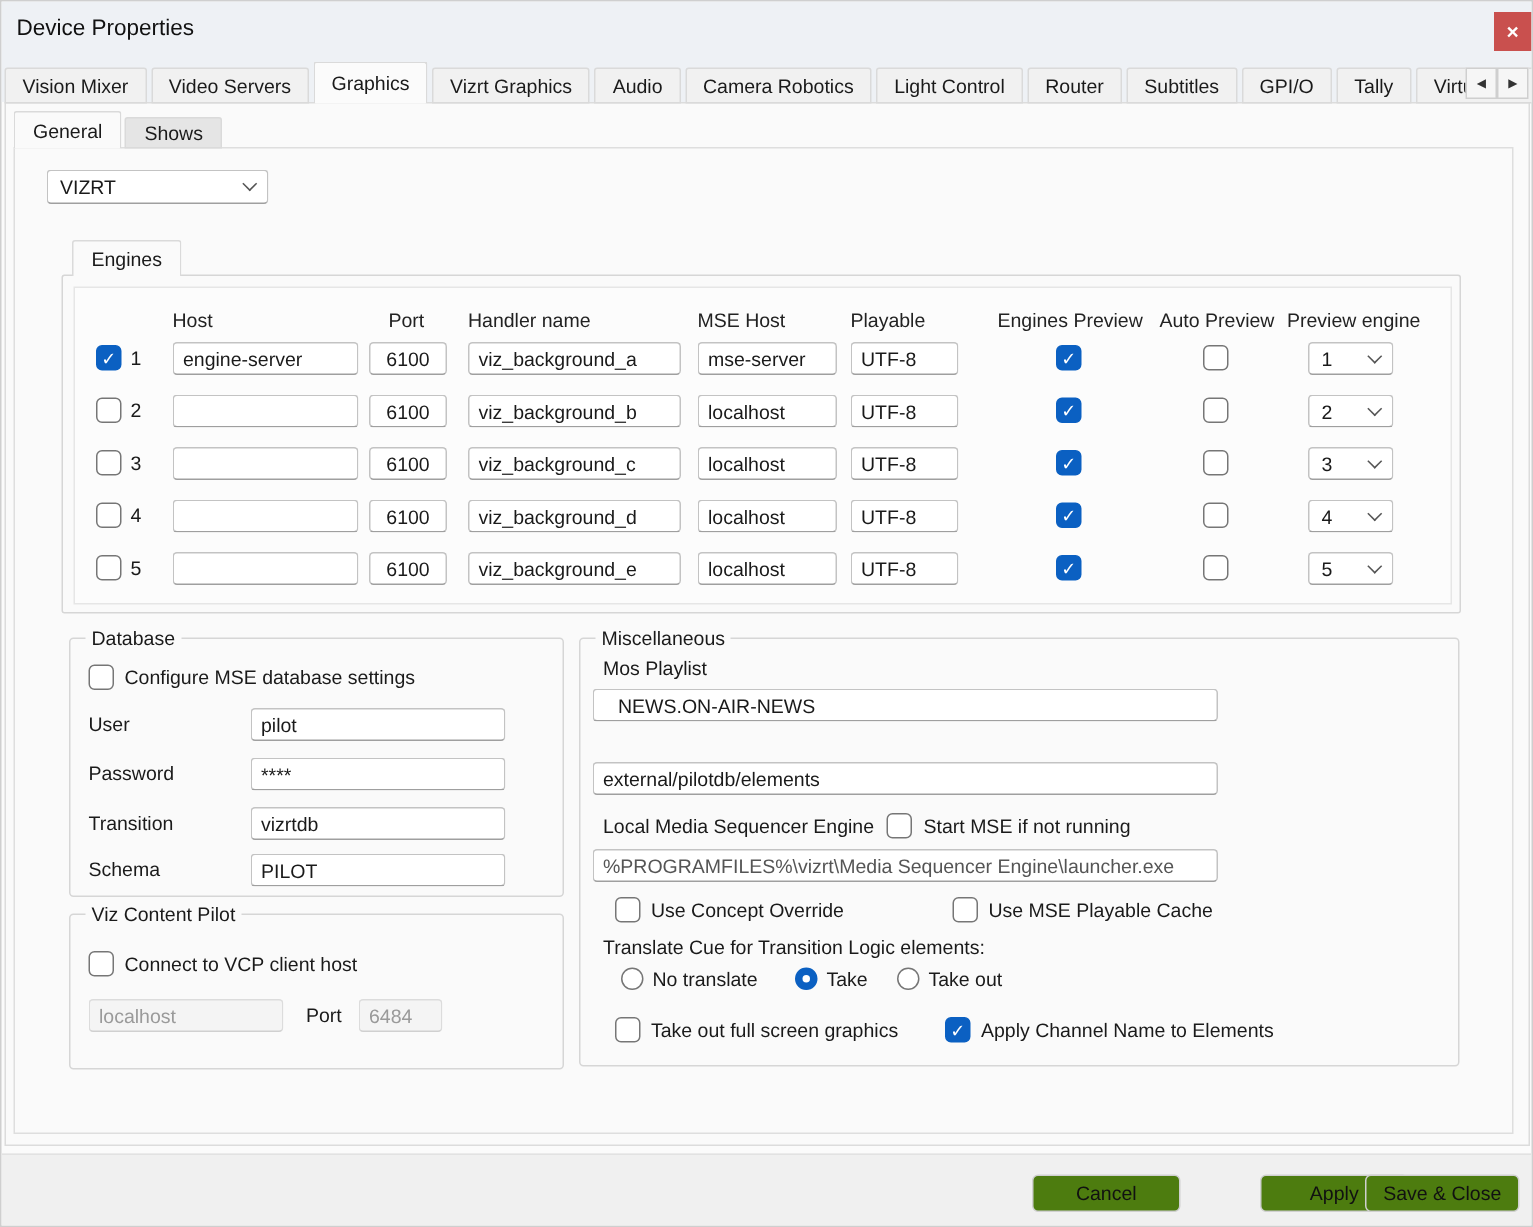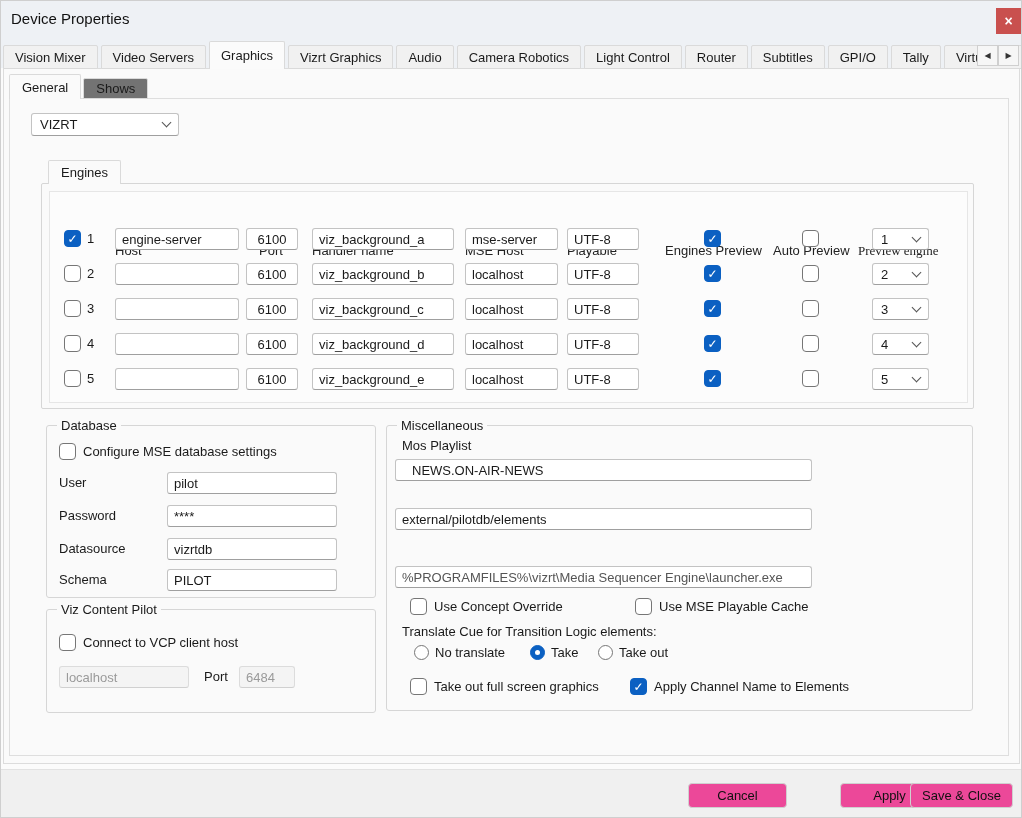--- a/index.html
+++ b/index.html
@@ -25,21 +25,21 @@
     border:1px solid #dadada;border-radius:2px 2px 0 0;white-space:nowrap;}
   .tab.active{height:28px;background:#fbfbfb;border-bottom:none;}
   .tab-scroll{position:absolute;right:2px;top:44px;display:flex;z-index:4;}
   .scroll-btn{width:21px;height:21px;background:#f6f6f6;border:1px solid #cfcfcf;display:flex;
     align-items:center;justify-content:center;font-size:8px;color:#333;}
 
   
   .page1{position:absolute;left:2px;top:67px;width:1017px;height:696px;background:#fafafa;border:1px solid #dcdcdc;}
   .page2{position:absolute;left:8px;top:97px;width:1000px;height:658px;background:#fafafa;border:1px solid #dedede;}
   .subtabstrip{position:absolute;left:8px;top:73px;height:25px;display:flex;align-items:flex-end;gap:2px;z-index:5;}
-  .subtab{height:21px;padding:0 12px;display:flex;align-items:center;font-size:13px;background:#737373;
+  .subtab{height:21px;padding:0 12px;display:flex;align-items:center;font-size:13px;background:#e5e5e5;
     border:1px solid #dadada;border-radius:2px 2px 0 0;}
   .subtab.active{height:25px;background:#fafafa;border-bottom:none;}
 
   
   .input{background:#fff;border:1px solid var(--inputborder);border-bottom-color:#9f9f9f;border-radius:3px;
     font-family:"Liberation Sans",sans-serif;font-size:13px;height:22px;padding:0 6px;color:var(--txt);outline:none;}
   .input.center{text-align:center;}
   .input.disabled{background:#f4f4f4;color:#9a9a9a;border-color:#dcdcdc;border-bottom-color:#d0d0d0;}
   .cb{width:17px;height:17px;border:1px solid #767676;border-radius:4px;background:#fff;
     display:flex;align-items:center;justify-content:center;cursor:pointer;}
@@ -55,30 +55,30 @@
   .lbl{font-size:13px;color:var(--txt);white-space:nowrap;}
 
   .groupbox{position:absolute;border:1px solid var(--border);border-radius:3px;}
   .legend{position:absolute;top:-8px;left:10px;background:#fafafa;padding:0 4px;font-size:13px;}
 
   
   .eng-tab{position:absolute;left:47px;top:159px;height:24px;padding:0 12px;display:flex;align-items:center;
     font-size:13px;background:#fafafa;border:1px solid #dadada;border-bottom:none;border-radius:2px 2px 0 0;z-index:6;}
   .eng-box{position:absolute;left:40px;top:182px;width:933px;height:226px;border:1px solid var(--border);border-radius:2px;}
   .eng-inner{position:absolute;left:7px;top:7px;width:919px;height:212px;border:1px solid #e6e6e6;background:#fcfcfc;}
-  .ehdr{position:absolute;font-size:13px;color:#222;white-space:nowrap;margin-top:37px;}
+  .ehdr{position:absolute;font-size:13px;color:#222;white-space:nowrap;}
   .erow{position:absolute;left:0;width:100%;height:22px;}
   .erow .cb{position:absolute;top:2px;}
   .erow .num{position:absolute;left:45px;top:3px;font-size:13px;}
   .erow .input{position:absolute;top:0;}
   .erow .select{position:absolute;top:0;height:22px;}
 
   
   .footer{position:absolute;left:0;top:768px;width:100%;height:50px;background:#f0f0f0;border-top:1px solid #e2e2e2;}
-  .btn{position:absolute;top:13px;height:25px;background:#ec4899;border:1px solid #d0d0d0;border-radius:4px;
+  .btn{position:absolute;top:13px;height:25px;background:#4d7c0f;border:1px solid #d0d0d0;border-radius:4px;
     font-size:13px;display:flex;align-items:center;justify-content:center;cursor:pointer;color:#111;}
 </style>
 </head>
 <body>
 
 <div class="dialog">
 
   <div class="header">
     <div class="title">Device Properties</div>
     <div class="close-btn">
@@ -126,21 +126,21 @@
   <div class="eng-box">
     <div class="eng-inner"></div>
 
     <div class="ehdr" style="left:73px;top:22px;">Host</div>
     <div class="ehdr" style="left:217px;top:22px;">Port</div>
     <div class="ehdr" style="left:270px;top:22px;">Handler name</div>
     <div class="ehdr" style="left:423px;top:22px;">MSE Host</div>
     <div class="ehdr" style="left:525px;top:22px;">Playable</div>
     <div class="ehdr" style="left:623px;top:22px;">Engines Preview</div>
     <div class="ehdr" style="left:731px;top:22px;">Auto Preview</div>
-    <div class="ehdr" style="left:816px;top:22px;font-family:Liberation Serif, serif;">Preview engine</div>
+    <div class="ehdr" style="left:816px;top:22px;">Preview engine</div>
 
     <div class="erow" style="top:44px;">
       <div class="cb on" style="left:22px;"></div>
       <div class="num">1</div>
       <input class="input" style="left: 73px; width: 124px;" value="engine-server">
       <input class="input center" style="left: 204px; width: 52px;" value="6100">
       <input class="input" style="left: 270px; width: 142px;" value="viz_background_a">
       <input class="input" style="left: 423px; width: 93px;" value="mse-server">
       <input class="input" style="left: 525px; width: 72px;" value="UTF-8">
       <div class="cb on" style="left:662px;"></div>
@@ -219,21 +219,21 @@
   <div class="groupbox" style="left:45px;top:424px;width:330px;height:173px;">
     <div class="legend" style="background:#fafafa;">Database</div>
     <div class="abs" style="left:12px;top:17px;display:flex;align-items:center;gap:7px;">
       <div class="cb"></div>
       <span class="lbl">Configure MSE database settings</span>
     </div>
     <span class="lbl abs" style="left:12px;top:49px;">User</span>
     <input class="input abs" style="left: 120px; top: 46px; width: 170px;" value="pilot">
     <span class="lbl abs" style="left:12px;top:82px;">Password</span>
     <input class="input abs" style="left: 120px; top: 79px; width: 170px;" value="****">
-    <span class="lbl abs" style="left:12px;top:115px;">Datasource</span>
+    <span class="lbl abs" style="left:12px;top:115px;">Transition</span>
     <input class="input abs" style="left: 120px; top: 112px; width: 170px;" value="vizrtdb">
     <span class="lbl abs" style="left:12px;top:146px;">Schema</span>
     <input class="input abs" style="left: 120px; top: 143px; width: 170px;" value="PILOT">
   </div>
 
   <div class="groupbox" style="left:45px;top:608px;width:330px;height:104px;">
     <div class="legend">Viz Content Pilot</div>
     <div class="abs" style="left:12px;top:24px;display:flex;align-items:center;gap:7px;">
       <div class="cb"></div>
       <span class="lbl">Connect to VCP client host</span>
@@ -245,20 +245,25 @@
 
   <div class="groupbox" style="left:385px;top:424px;width:587px;height:286px;">
     <div class="legend">Miscellaneous</div>
 
     <span class="lbl abs" style="left:15px;top:12px;">Mos Playlist</span>
     <input class="input abs" style="left: 8px; top: 33px; width: 417px; padding-left: 16px;" value="NEWS.ON-AIR-NEWS">
 
     <span class="lbl abs" style="left:15px;top:61px;margin-top:26px;">Path Externals</span>
     <input class="input abs" style="left: 8px; top: 82px; width: 417px;" value="external/pilotdb/elements">
 
+    <div class="abs" style="left:15px;top:116px;display:flex;align-items:center;gap:8px;">
+      <span class="lbl">Local Media Sequencer Engine</span>
+      <div class="cb"></div>
+      <span class="lbl">Start MSE if not running</span>
+    </div>
     <input class="input abs" style="left: 8px; top: 140px; width: 417px; color: rgb(85, 85, 85);" value="%PROGRAMFILES%\vizrt\Media Sequencer Engine\launcher.exe">
 
     <div class="abs" style="left:23px;top:172px;display:flex;align-items:center;gap:7px;">
       <div class="cb"></div>
       <span class="lbl">Use Concept Override</span>
     </div>
     <div class="abs" style="left:248px;top:172px;display:flex;align-items:center;gap:7px;">
       <div class="cb"></div>
       <span class="lbl">Use MSE Playable Cache</span>
     </div>

